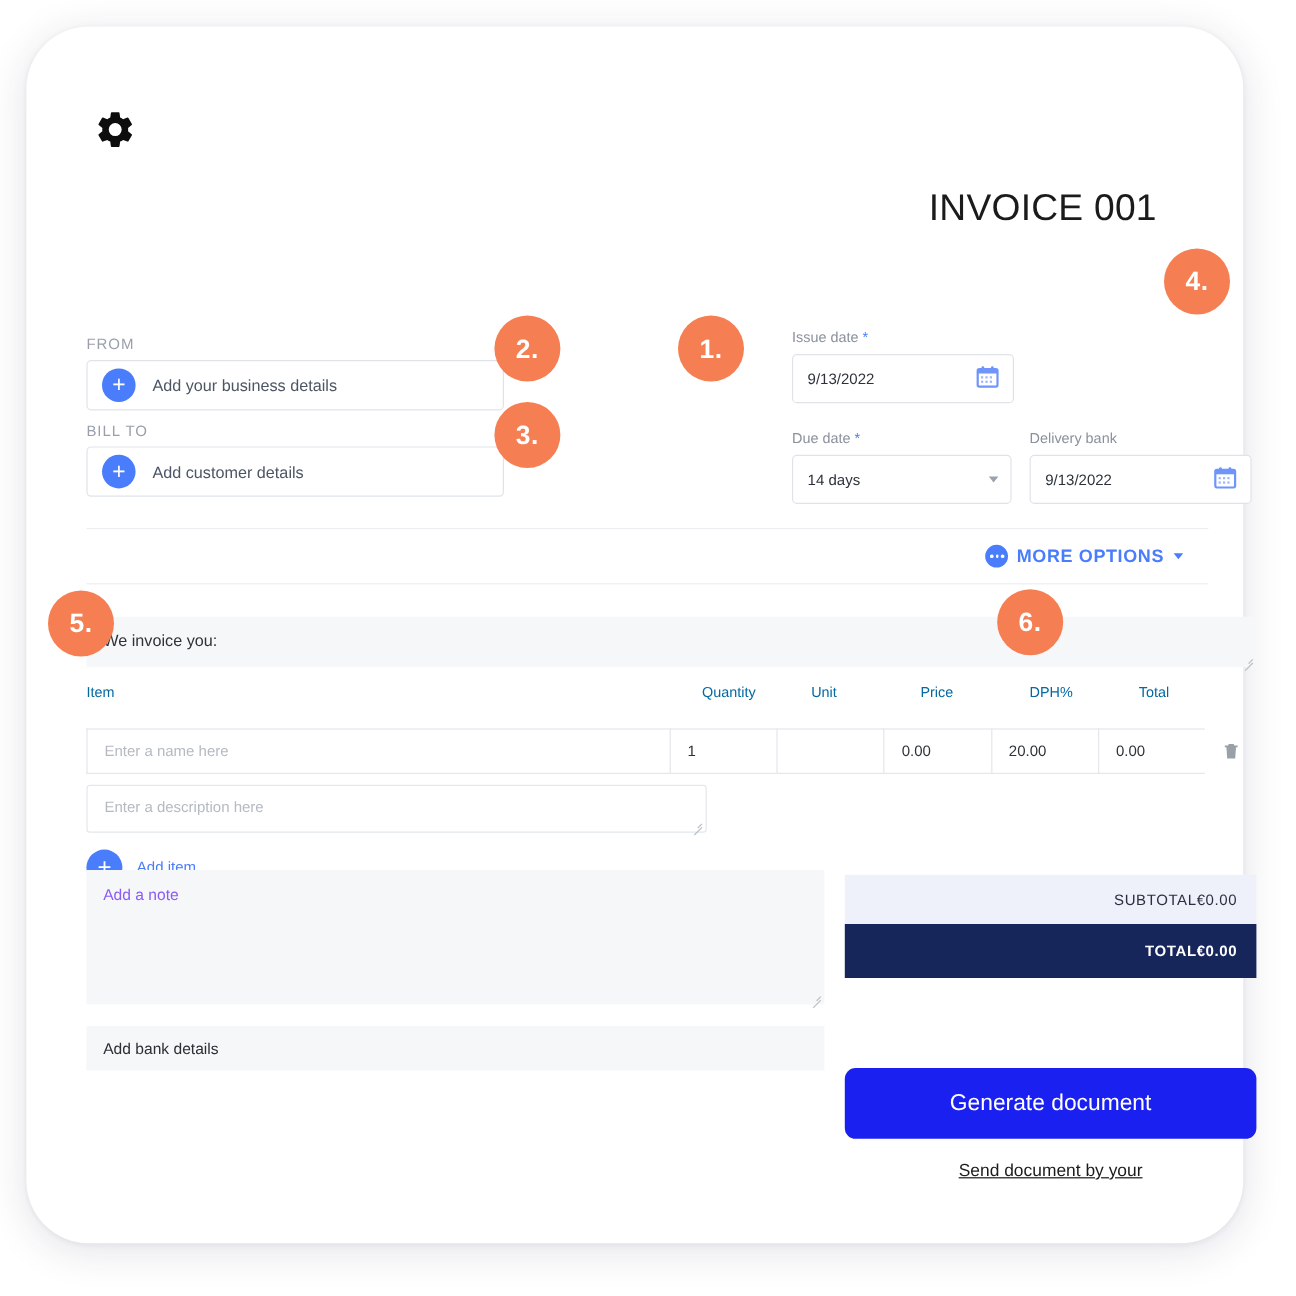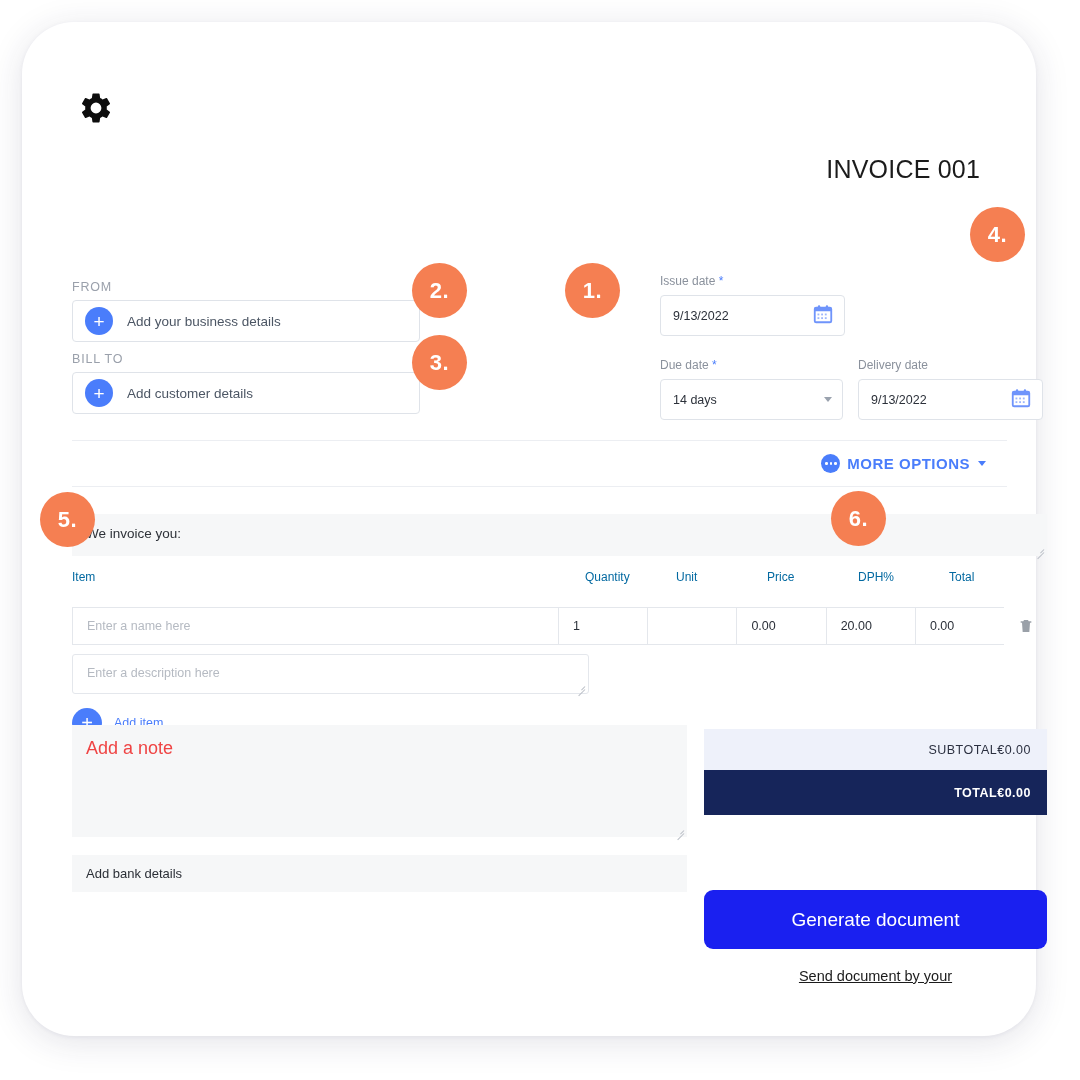--- a/index.html
+++ b/index.html
@@ -39,23 +39,23 @@
     height: 44px;
     display: flex;
     align-items: center;
     justify-content: center;
     cursor: pointer;
   }
 
   
   .invoice-title {
     position: absolute;
-    right: 56px;
+    right: 72px;
     top: 133px;
-    font-size: 25px;
+    font-size: 31px;
     font-weight: 400;
     color: #1b1b1b;
     letter-spacing: 0.2px;
   }
 
   
   .party-block { position: absolute; left: 50px; }
   .party-label {
     font-size: 12.5px;
     color: #9aa0ab;
@@ -290,22 +290,22 @@
   
   .note-box {
     position: absolute;
     left: 50px;
     top: 703px;
     width: 615px;
     height: 112px;
     background: #f6f7f8;
     box-sizing: border-box;
     padding: 13px 14px;
-    font-size: 18px;
-    color: #ef4444;
+    font-size: 13px;
+    color: #8b5cf6;
     cursor: text;
   }
   .bank-box {
     position: absolute;
     left: 50px;
     top: 833px;
     width: 615px;
     height: 37px;
     background: #f6f7f8;
     box-sizing: border-box;
@@ -454,21 +454,21 @@
             <span>Due date</span>
             <span class="req">*</span>
           </div>
           <div class="field-input field-cal field-select">
             <span>14 days</span>
             <span class="caret"></span>
           </div>
         </div>
         <div>
           <div class="field-label">
-            <span>Delivery date</span>
+            <span>Delivery bank</span>
             <span class="req"></span>
           </div>
           <div class="field-input wide field-cal">
             <span>9/13/2022</span>
             <span>
               <svg width="22" height="22" viewBox="0 0 24 24" aria-hidden="true">
                 <rect x="3" y="5" width="18" height="16" rx="1.5" fill="none" stroke="#6f94fb" stroke-width="2"></rect>
                 <rect x="3" y="5" width="18" height="4" fill="#6f94fb"></rect>
                 <rect x="6.5" y="2.5" width="2.4" height="4" rx="1" fill="#6f94fb"></rect>
                 <rect x="15.1" y="2.5" width="2.4" height="4" rx="1" fill="#6f94fb"></rect>

